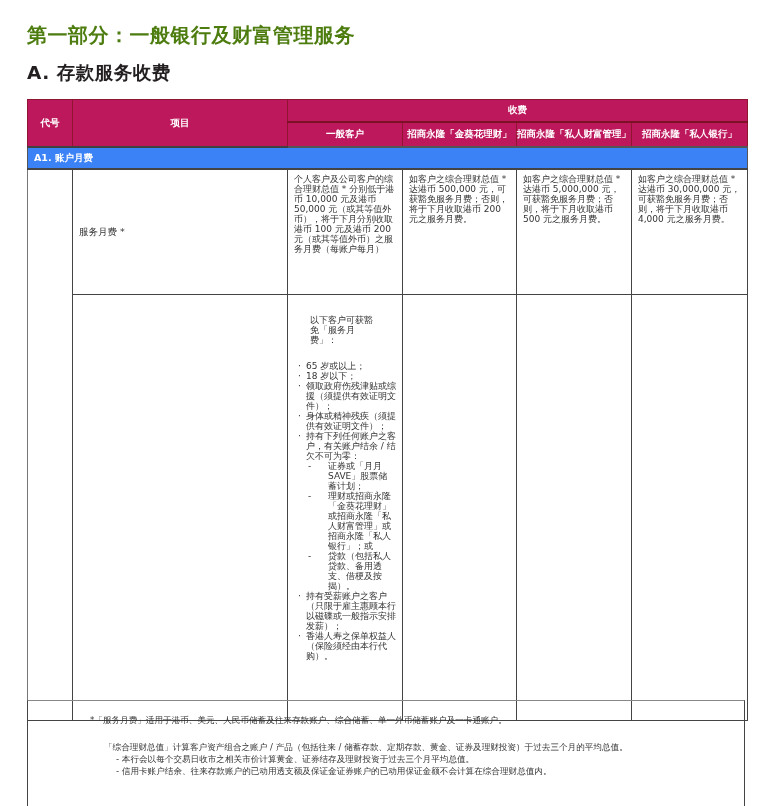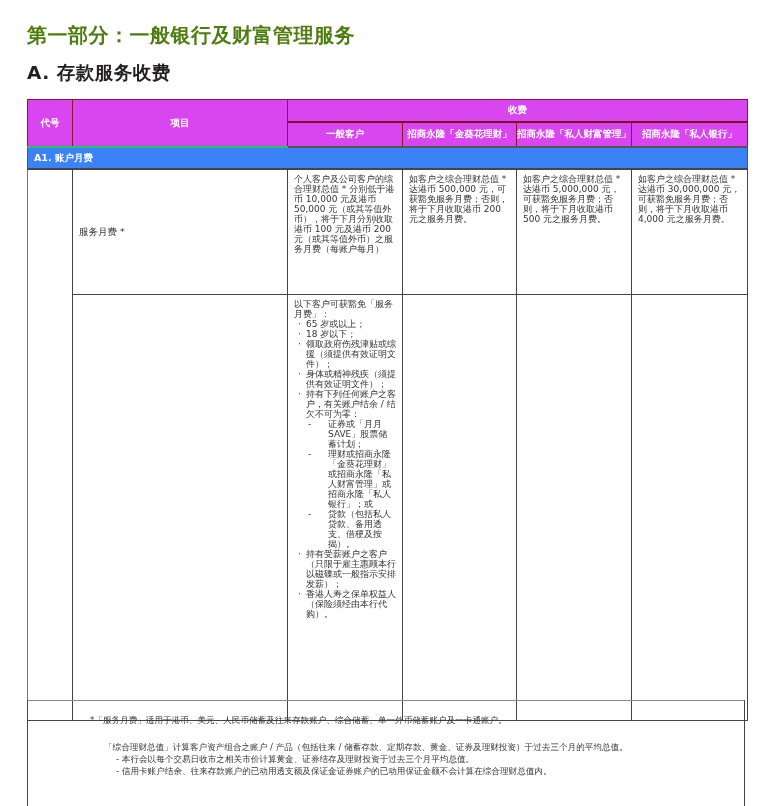--- a/index.html
+++ b/index.html
@@ -20,41 +20,41 @@
   }
   table.fees {
     position: absolute; left: 27px; top: 99px;
     border-collapse: collapse; table-layout: fixed;
     width: 720px;
   }
   table.fees td, table.fees th {
     padding: 0; vertical-align: top;
   }
   .hdr {
-    background: #d946ef; color: #ffffff; font-weight: bold;
+    background: #be185d; color: #ffffff; font-weight: bold;
     font-size: 9.5px; text-align: center; vertical-align: middle !important;
     border: 1px solid #8f1530;
   }
   .hdr.top { height: 21px; border-bottom: 2px solid #7d1027; }
   .hdr.sub { height: 23px; border-bottom: 2px solid #555; }
-  .hdr.code, .hdr.item { border-bottom: 2px solid #22c55e; }
+  .hdr.code, .hdr.item { border-bottom: 2px solid #404040; }
   .section {
     background: #3b82f6; color: #ffffff; font-weight: bold; font-size: 9.5px;
     height: 20px; padding-left: 6px !important; vertical-align: middle !important;
     border: 1px solid #555; border-bottom: 2px solid #444;
   }
   .cell {
     border: 1px solid #444; border-left: 1.5px solid #777;
     font-size: 9px; line-height: 10px; color: #333;
   }
   .cell.txt { padding: 4px 6px 4px 6px !important; }
   .cell.item { padding-left: 6px !important; vertical-align: middle !important; font-size: 9.5px; }
   .row1 td { height: 116px; }
   .row2 td { height: 417px; }
-  .waiver-intro { margin: 0; }
+  .waiver-intro { margin: 16px; }
   ul.bul { list-style: none; margin: 0; padding: 0; }
   ul.bul > li { position: relative; padding-left: 12px; }
   ul.bul > li::before {
     content: "·"; position: absolute; left: 4px; top: 0;
   }
   ul.dash { list-style: none; margin: 0; padding: 0; }
   ul.dash > li { position: relative; padding-left: 22px; }
   ul.dash > li::before {
     content: "-"; position: absolute; left: 2px; top: 0;
   }

